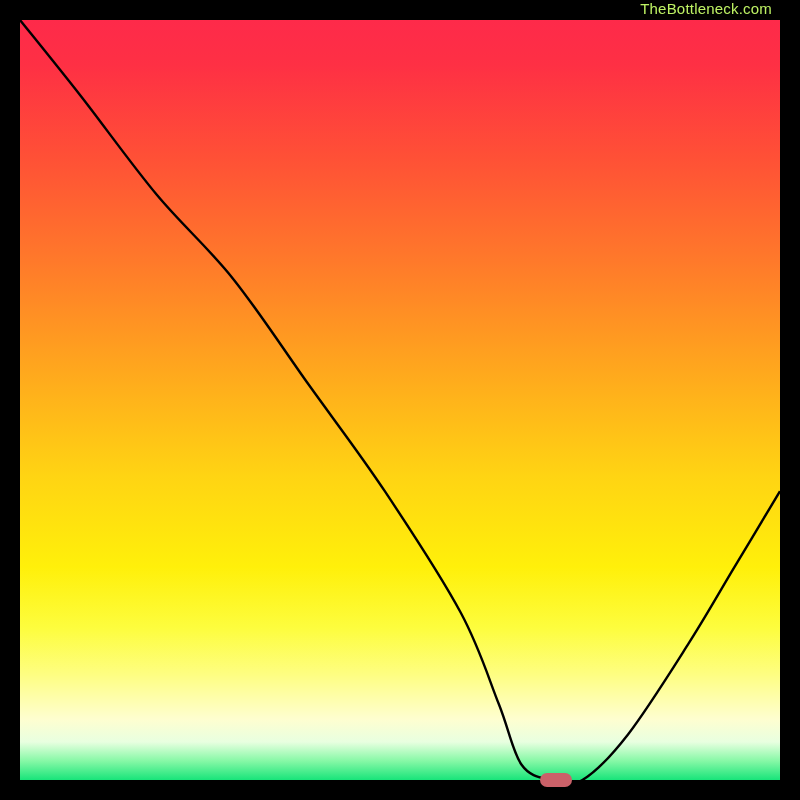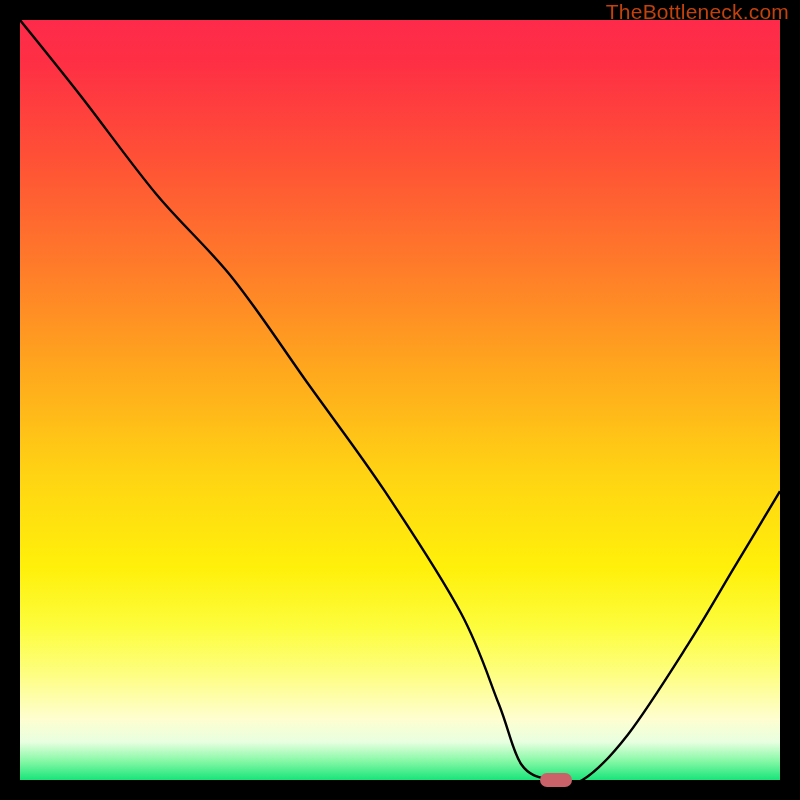--- a/index.html
+++ b/index.html
@@ -51,23 +51,23 @@
     position: absolute;
     width: 32px;
     height: 14px;
     background: #cb6169;
     border-radius: 7px;
     transform: translate(-50%, -50%);
   }
   .watermark {
     position: absolute;
     top: 0px;
-    right: 11px;
-    color: #c2410c;
-    font-size: 21px;
+    right: 28px;
+    color: #bef264;
+    font-size: 15px;
     font-weight: 500;
     letter-spacing: 0.2px;
   }
 </style>
 </head>
 <body>
 <div class="frame">
 
   <div class="plot">
     <svg class="curve" viewBox="0 0 760 760" preserveAspectRatio="none">

